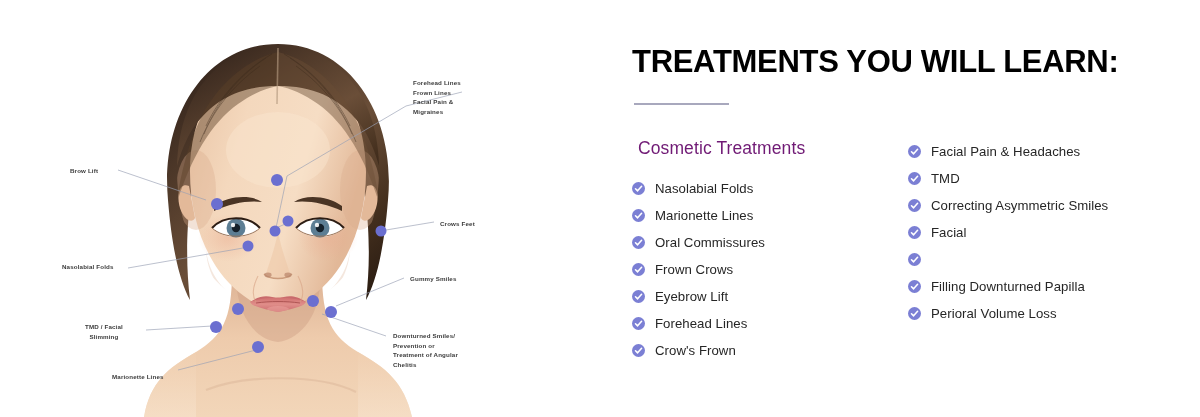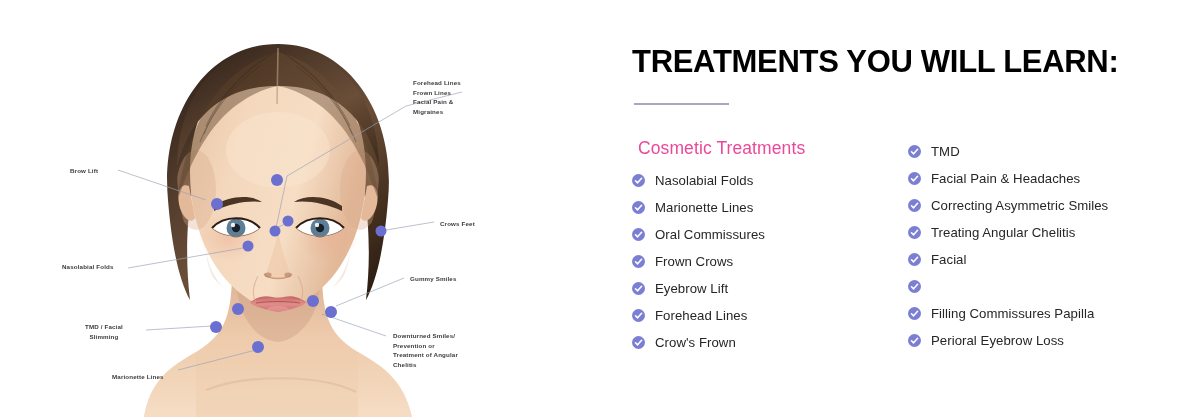--- a/index.html
+++ b/index.html
@@ -83,22 +83,22 @@
     position: absolute;
     left: 0;
     top: 138px;
     width: 568px;
     display: flex;
   }
   .col { width: 276px; }
   .col-heading {
     font-size: 17.5px;
     font-weight: 400;
-    color: #ec4899;
-    margin: 0 0 8px 6px;
+    color: #701a75;
+    margin: 0 0 16px 6px;
     letter-spacing: 0.1px;
     white-space: nowrap;
   }
   .list {
     list-style: none;
     margin: 0;
     padding: 0;
   }
   .list-item {
     display: flex;
@@ -366,68 +366,61 @@
         </ul>
       </div>
 
       <div class="col">
         <ul class="list">
           <li class="list-item">
             <svg class="check-icon" viewBox="0 0 16 16">
               <circle cx="8" cy="8" r="8" fill="#7b7fd4"></circle>
               <path d="M4.3 8.3 L6.9 10.9 L11.8 5.3" stroke="#ffffff" stroke-width="1.9" fill="none" stroke-linecap="round" stroke-linejoin="round"></path>
             </svg>
+            <span class="item-label">Facial Pain &amp; Headaches</span>
+          </li>
+          <li class="list-item">
+            <svg class="check-icon" viewBox="0 0 16 16">
+              <circle cx="8" cy="8" r="8" fill="#7b7fd4"></circle>
+              <path d="M4.3 8.3 L6.9 10.9 L11.8 5.3" stroke="#ffffff" stroke-width="1.9" fill="none" stroke-linecap="round" stroke-linejoin="round"></path>
+            </svg>
             <span class="item-label">TMD</span>
           </li>
           <li class="list-item">
             <svg class="check-icon" viewBox="0 0 16 16">
               <circle cx="8" cy="8" r="8" fill="#7b7fd4"></circle>
               <path d="M4.3 8.3 L6.9 10.9 L11.8 5.3" stroke="#ffffff" stroke-width="1.9" fill="none" stroke-linecap="round" stroke-linejoin="round"></path>
             </svg>
-            <span class="item-label">Facial Pain &amp; Headaches</span>
-          </li>
-          <li class="list-item">
-            <svg class="check-icon" viewBox="0 0 16 16">
-              <circle cx="8" cy="8" r="8" fill="#7b7fd4"></circle>
-              <path d="M4.3 8.3 L6.9 10.9 L11.8 5.3" stroke="#ffffff" stroke-width="1.9" fill="none" stroke-linecap="round" stroke-linejoin="round"></path>
-            </svg>
             <span class="item-label">Correcting Asymmetric Smiles</span>
           </li>
           <li class="list-item">
             <svg class="check-icon" viewBox="0 0 16 16">
               <circle cx="8" cy="8" r="8" fill="#7b7fd4"></circle>
               <path d="M4.3 8.3 L6.9 10.9 L11.8 5.3" stroke="#ffffff" stroke-width="1.9" fill="none" stroke-linecap="round" stroke-linejoin="round"></path>
             </svg>
-            <span class="item-label">Treating Angular Chelitis</span>
-          </li>
-          <li class="list-item">
-            <svg class="check-icon" viewBox="0 0 16 16">
-              <circle cx="8" cy="8" r="8" fill="#7b7fd4"></circle>
-              <path d="M4.3 8.3 L6.9 10.9 L11.8 5.3" stroke="#ffffff" stroke-width="1.9" fill="none" stroke-linecap="round" stroke-linejoin="round"></path>
-            </svg>
             <span class="item-label">Facial</span>
           </li>
           <li class="list-item">
             <svg class="check-icon" viewBox="0 0 16 16">
               <circle cx="8" cy="8" r="8" fill="#7b7fd4"></circle>
               <path d="M4.3 8.3 L6.9 10.9 L11.8 5.3" stroke="#ffffff" stroke-width="1.9" fill="none" stroke-linecap="round" stroke-linejoin="round"></path>
             </svg>
           </li>
           <li class="list-item">
             <svg class="check-icon" viewBox="0 0 16 16">
               <circle cx="8" cy="8" r="8" fill="#7b7fd4"></circle>
               <path d="M4.3 8.3 L6.9 10.9 L11.8 5.3" stroke="#ffffff" stroke-width="1.9" fill="none" stroke-linecap="round" stroke-linejoin="round"></path>
             </svg>
-            <span class="item-label">Filling Commissures Papilla</span>
-          </li>
-          <li class="list-item">
-            <svg class="check-icon" viewBox="0 0 16 16">
-              <circle cx="8" cy="8" r="8" fill="#7b7fd4"></circle>
-              <path d="M4.3 8.3 L6.9 10.9 L11.8 5.3" stroke="#ffffff" stroke-width="1.9" fill="none" stroke-linecap="round" stroke-linejoin="round"></path>
-            </svg>
-            <span class="item-label">Perioral Eyebrow Loss</span>
+            <span class="item-label">Filling Downturned Papilla</span>
+          </li>
+          <li class="list-item">
+            <svg class="check-icon" viewBox="0 0 16 16">
+              <circle cx="8" cy="8" r="8" fill="#7b7fd4"></circle>
+              <path d="M4.3 8.3 L6.9 10.9 L11.8 5.3" stroke="#ffffff" stroke-width="1.9" fill="none" stroke-linecap="round" stroke-linejoin="round"></path>
+            </svg>
+            <span class="item-label">Perioral Volume Loss</span>
           </li>
         </ul>
       </div>
 
     </div>
   </div>
 </div>
 
 </body></html>

